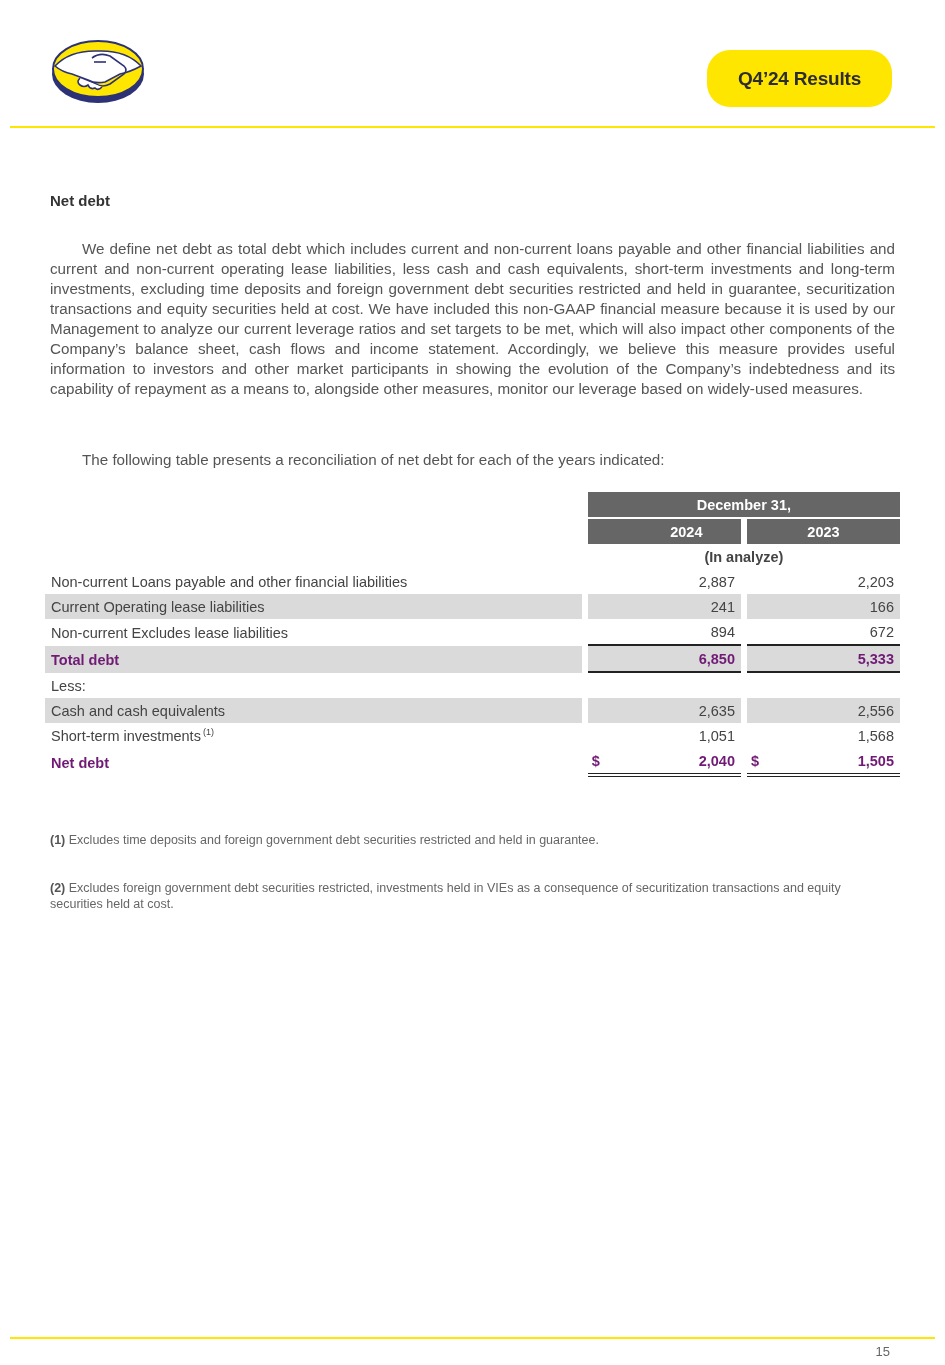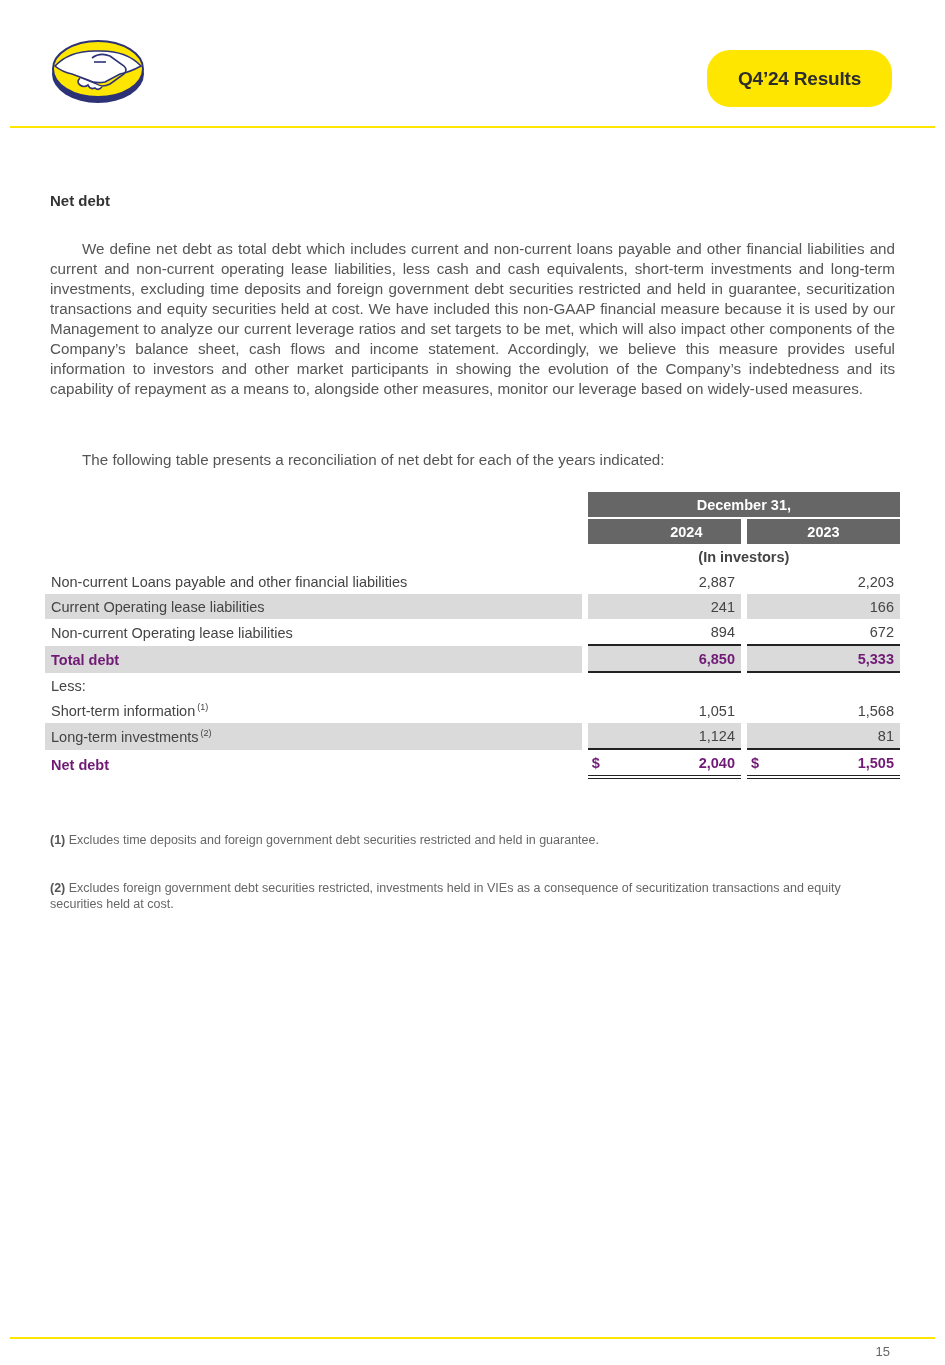--- a/index.html
+++ b/index.html
@@ -88,21 +88,21 @@
   <tr>
     <td></td>
         <td class="gap1"></td>
     <td colspan="2" class="hdr-cell" style="height:23px;padding-left:44px;">2024</td>
     <td class="gap2"></td>
     <td colspan="2" class="hdr-cell" style="height:23px;">2023</td>
   </tr>
   <tr class="units">
     <td></td>
         <td class="gap1"></td>
-    <td colspan="5">(In investors)</td>
+    <td colspan="5">(In analyze)</td>
   </tr>
 
   <tr>
     <td class="label">Non-current Loans payable and other financial liabilities</td>
         <td class="gap1"></td>
     <td class="dol"></td>
     <td class="num">2,887</td>
     <td class="gap2"></td>
     <td class="dol"></td>
     <td class="num">2,203</td>
@@ -110,21 +110,21 @@
   <tr class="row-shade">
     <td class="label">Current Operating lease liabilities</td>
         <td class="gap1"></td>
     <td class="dol"></td>
     <td class="num">241</td>
     <td class="gap2"></td>
     <td class="dol"></td>
     <td class="num">166</td>
   </tr>
   <tr class="bb">
-    <td class="label">Non-current Operating lease liabilities</td>
+    <td class="label">Non-current Excludes lease liabilities</td>
         <td class="gap1"></td>
     <td class="dol"></td>
     <td class="num">894</td>
     <td class="gap2"></td>
     <td class="dol"></td>
     <td class="num">672</td>
   </tr>
   <tr class="row-shade bold bb">
     <td class="label">Total debt</td>
         <td class="gap1"></td>
@@ -136,37 +136,37 @@
   </tr>
   <tr>
     <td class="label">Less:</td>
         <td class="gap1"></td>
     <td class="dol"></td>
     <td class="num"></td>
     <td class="gap2"></td>
     <td class="dol"></td>
     <td class="num"></td>
   </tr>
+  <tr class="row-shade">
+    <td class="label">Cash and cash equivalents</td>
+        <td class="gap1"></td>
+    <td class="dol"></td>
+    <td class="num">2,635</td>
+    <td class="gap2"></td>
+    <td class="dol"></td>
+    <td class="num">2,556</td>
+  </tr>
   <tr>
-    <td class="label"><span>Short-term information</span><span class="sup">(1)</span></td>
+    <td class="label"><span>Short-term investments</span><span class="sup">(1)</span></td>
         <td class="gap1"></td>
     <td class="dol"></td>
     <td class="num">1,051</td>
     <td class="gap2"></td>
     <td class="dol"></td>
     <td class="num">1,568</td>
-  </tr>
-  <tr class="row-shade bb">
-    <td class="label"><span>Long-term investments</span><span class="sup">(2)</span></td>
-        <td class="gap1"></td>
-    <td class="dol"></td>
-    <td class="num">1,124</td>
-    <td class="gap2"></td>
-    <td class="dol"></td>
-    <td class="num">81</td>
   </tr>
   <tr class="bold dbl">
     <td class="label">Net debt</td>
         <td class="gap1"></td>
     <td class="dol">$</td>
     <td class="num">2,040</td>
     <td class="gap2"></td>
     <td class="dol">$</td>
     <td class="num">1,505</td>
   </tr>

